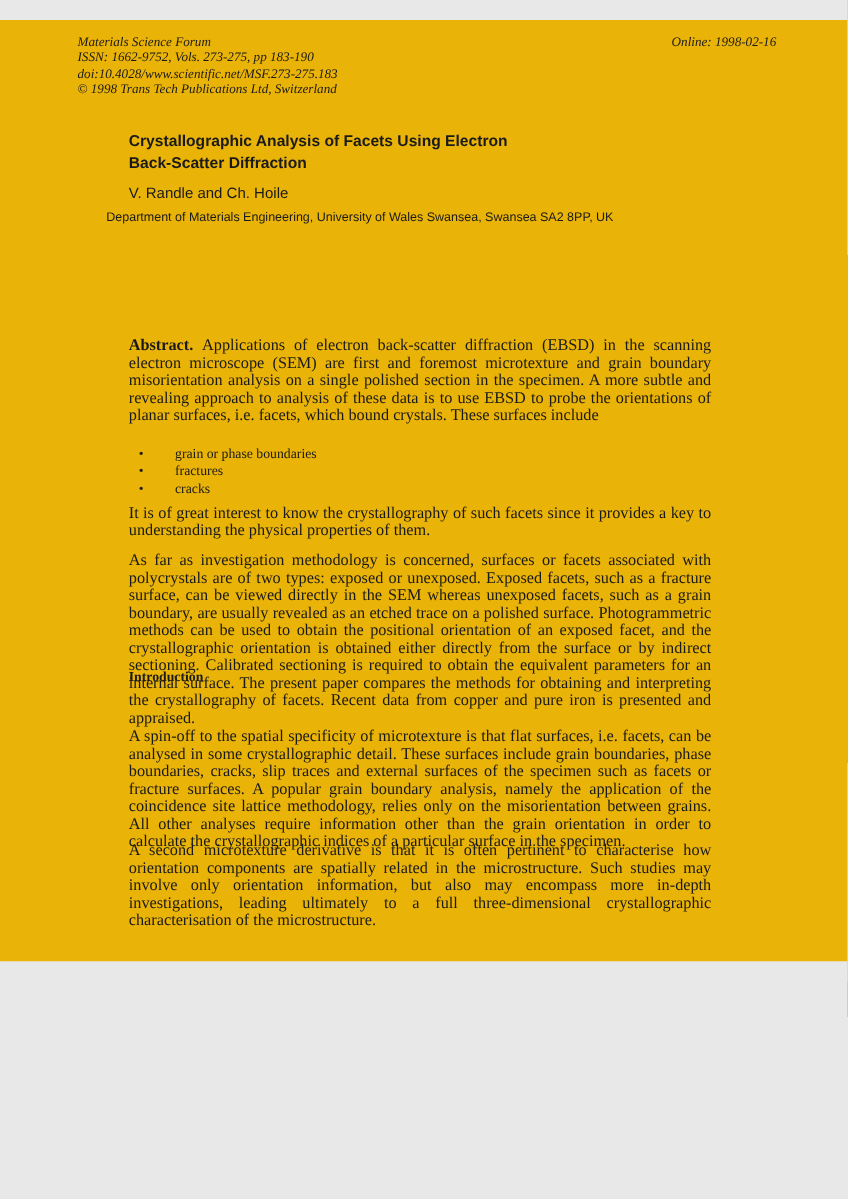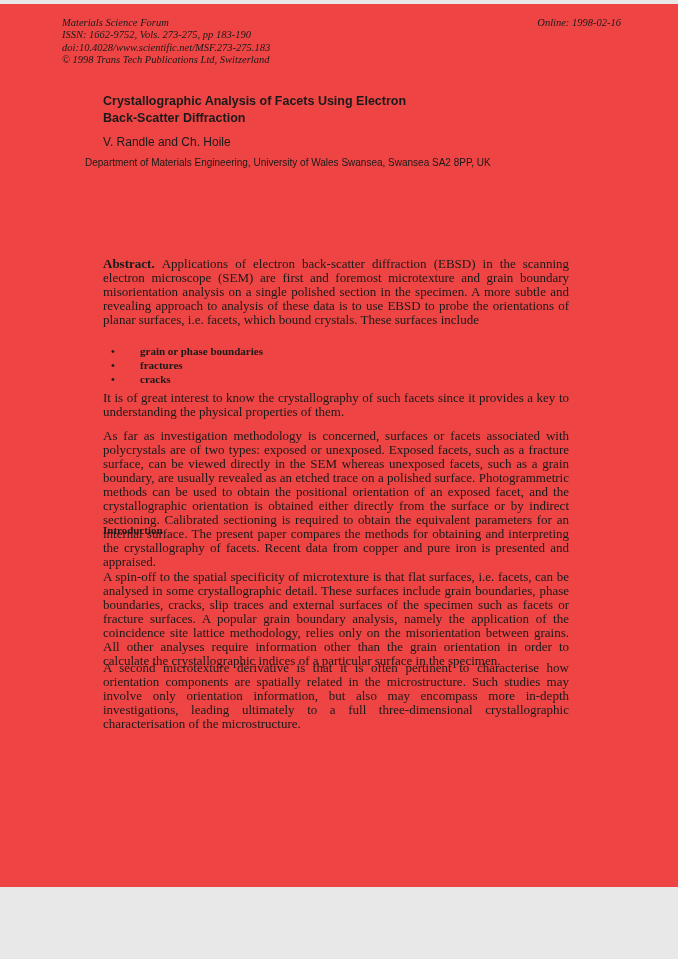--- a/index.html
+++ b/index.html
@@ -1,21 +1,21 @@
 <!DOCTYPE html>
 <html><head>
 <meta charset="utf-8">
 <style>
   html, body { margin: 0; padding: 0; background: #e8e8e8; }
   .page {
     position: relative;
     width: 678px;
-    height: 883px;
-    margin: 4px auto;
-    background: #ef4444;
+    height: 753px;
+    margin: 16px auto;
+    background: #eab308;
     overflow: hidden;
     color: #1a1a1a;
     font-family: "Liberation Serif", serif;
   }
   
   .hdr-left {
     position: absolute;
     left: 62px;
     top: 13px;
     font-style: italic;
@@ -82,21 +82,21 @@
   .abs-label { font-weight: bold; margin-right: 7px; }
   .abstract { top: 253px; }
   .bullets  {
     position: absolute;
     left: 103px;
     top: 340px;
     width: 466px;
     font-size: 11px;
     line-height: 14px;
   }
-  .bullet-item { padding-left: 8px; font-weight: bold; }
+  .bullet-item { padding-left: 8px; }
   .dot { display: inline-block; width: 29px; }
   .para2 { top: 387px; }
   .para3 { top: 425px; }
   .section-heading {
     position: absolute;
     left: 103px;
     top: 520px;
     font-weight: bold;
     font-size: 11px;
   }

